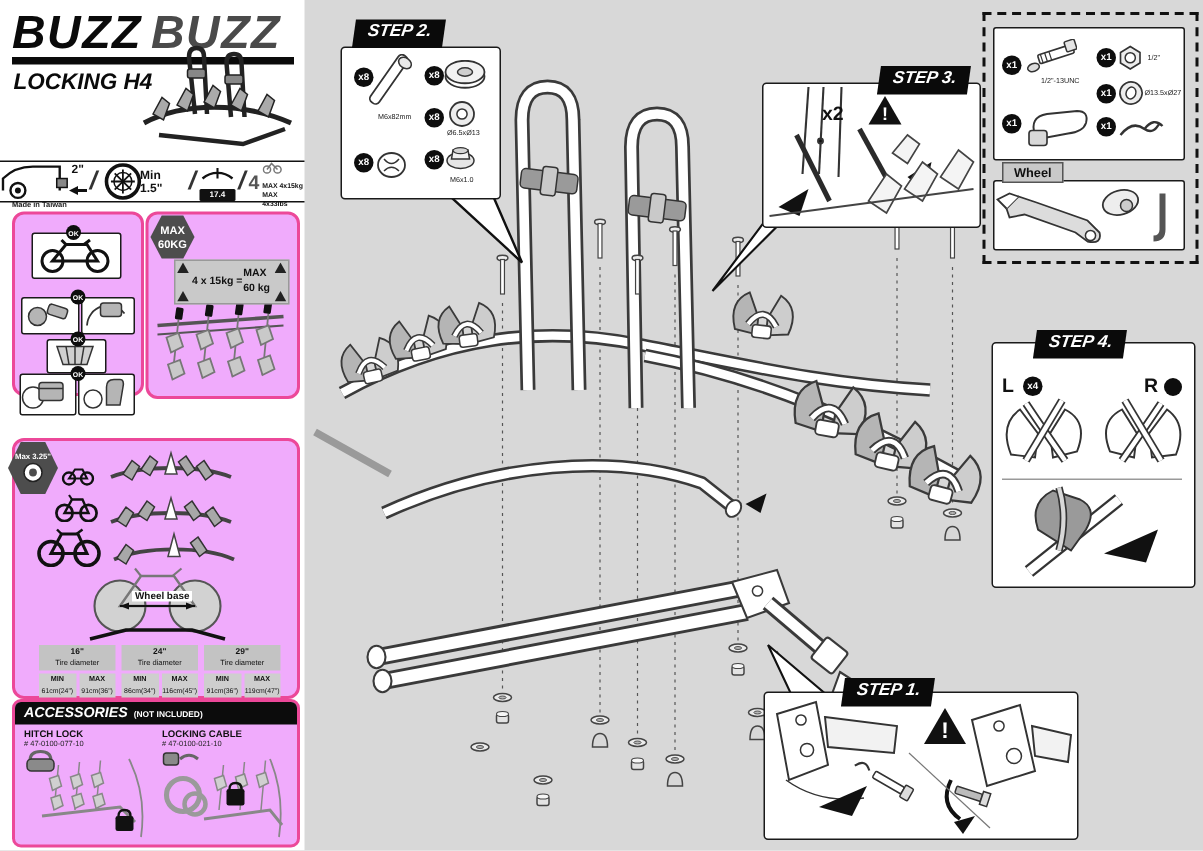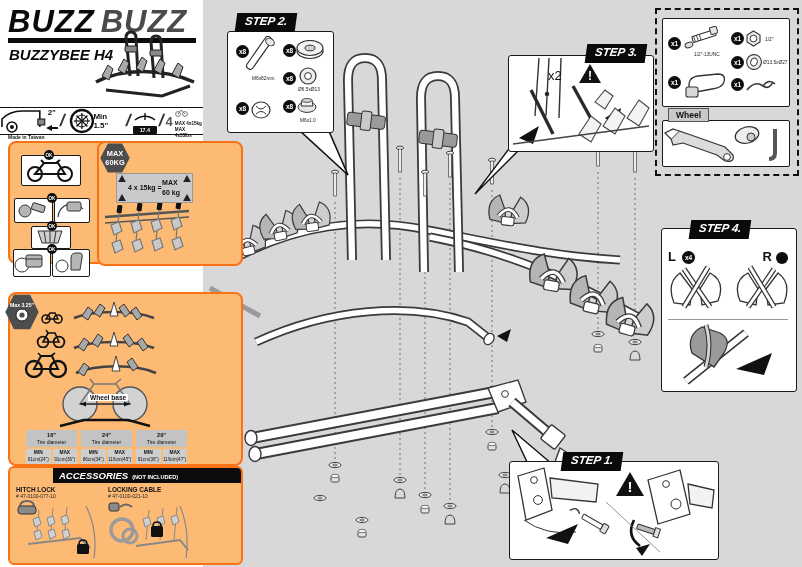--- a/index.html
+++ b/index.html
@@ -12,42 +12,42 @@
   .brand .b2{color:#4a4a4a;margin-left:6px;}
   .brandbar{position:absolute;left:8px;top:38px;width:188px;height:5px;background:#0a0a0a;}
   .model{font-style:italic;font-weight:bold;font-size:15px;color:#0a0a0a;}
   .madein{font-size:5px;font-weight:bold;color:#222;}
   
   .strip{position:absolute;left:0;top:107px;width:203px;height:26px;border-top:1.5px solid #111;border-bottom:1.5px solid #111;display:flex;align-items:center;}
   .slash{font-size:17px;font-weight:bold;color:#333;transform:skewX(-12deg);padding:0 2px;}
   .spec-txt{font-size:8px;font-weight:bold;}
   .spec-max{font-size:4.6px;font-weight:bold;line-height:1.25;}
   
-  .panel{position:absolute;background:#fdba74;border:2px solid #f97316;border-radius:8px;padding-left:43px;}
+  .panel{position:absolute;background:#f0abfc;border:2px solid #ec4899;border-radius:8px;}
   .wbox{position:absolute;background:#fff;border:1.6px solid #1a1a1a;border-radius:3px;}
   .subbox{position:absolute;background:#fff;border:1.4px solid #1a1a1a;border-radius:2px;}
   .badge{position:absolute;background:#0d0d0d;color:#fff;font-weight:bold;border-radius:50%;display:flex;align-items:center;justify-content:center;z-index:5;}
   .b-ok{width:10px;height:10px;font-size:4.6px;}
   .b-q{width:13px;height:13px;font-size:6.5px;}
   .hex{position:absolute;background:#4d4d4d;color:#fff;font-weight:bold;text-align:center;clip-path:polygon(26% 2%,74% 2%,99% 50%,74% 98%,26% 98%,1% 50%);display:flex;flex-direction:column;align-items:center;justify-content:center;z-index:6;}
   .tag{position:absolute;background:#0a0a0a;color:#fff;font-style:italic;font-weight:bold;font-size:11.5px;line-height:1;padding:3px 9px 4px;transform:skewX(-8deg);z-index:8;white-space:nowrap;}
   .plbl{position:absolute;font-size:4.8px;color:#222;white-space:nowrap;}
   .graybox{position:absolute;background:#c9c9c9;}
   .tcol{position:absolute;width:51px;}
   .thead{background:#c3c3c3;text-align:center;font-size:5px;padding:1.5px 0;line-height:1.3;}
   .thead .dia{font-weight:bold;font-size:5.6px;}
   .tvals{display:flex;gap:2px;margin-top:2px;}
   .tcell{background:#cecece;flex:1;text-align:center;font-size:4.6px;line-height:1.3;padding:1.5px 0;}
   .tcell b{font-size:4.8px;}
   .accname{font-weight:bold;font-size:6.4px;}
   .accpn{font-size:5px;color:#222;}
   .tooltab{position:absolute;background:#c9c9c9;border:1px solid #555;font-weight:bold;font-size:8.5px;padding:1px 7px;z-index:7;}
   .dashed{position:absolute;border:2.2px dashed #111;}
   .lr{font-weight:bold;font-size:13px;}
-  .x2{font-weight:normal;font-size:13px;}
+  .x2{font-weight:bold;font-size:13px;}
   svg text{font-family:"Liberation Sans",sans-serif;}
 </style>
 </head>
 <body>
 
 <div class="page">
 
   <div class="leftcol"></div>
 
   <svg class="abs" style="left:200px;top:20px" width="600" height="540" viewBox="0 0 600 540">
@@ -174,21 +174,21 @@
       <use href="#washer" transform="translate(120,478)"></use>
     </g>
 
     <polygon points="297,316 311,309 307,322" fill="#111"></polygon>
   </svg>
 
   <div class="abs brand" style="left:8px;top:6px">
     <span class="b1">BUZZ</span><span class="b2">BUZZ</span>
   </div>
   <div class="brandbar"></div>
-  <div class="abs model" style="left:9px;top:46px">BUZZYBEE H4</div>
+  <div class="abs model" style="left:9px;top:46px">LOCKING H4</div>
 
   <svg class="abs" style="left:92px;top:24px" width="106" height="80" viewBox="0 0 106 80">
     <path d="M38,52 L34,14 Q34,8 39,8 Q44,8 44,14 L46,52" fill="none" stroke="#222" stroke-width="3"></path>
     <path d="M62,54 L59,18 Q59,12 64,12 Q69,12 69,18 L71,54" fill="none" stroke="#222" stroke-width="3"></path>
     <rect x="33" y="22" width="12" height="6" rx="1.5" fill="#888" stroke="#222"></rect>
     <rect x="58" y="26" width="12" height="6" rx="1.5" fill="#888" stroke="#222"></rect>
     <path d="M4,58 C30,44 70,44 102,58" stroke="#222" stroke-width="3.4" fill="none"></path>
     <g fill="#aaa" stroke="#222" stroke-width="1">
       <path d="M10,52 l6,-11 5,4 -4,11 Z"></path>
         <path d="M26,46 l6,-11 5,4 -4,11 Z"></path>

